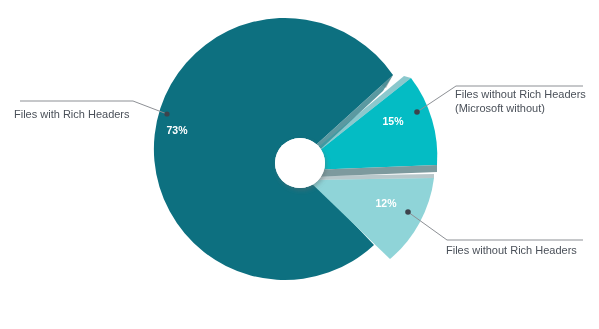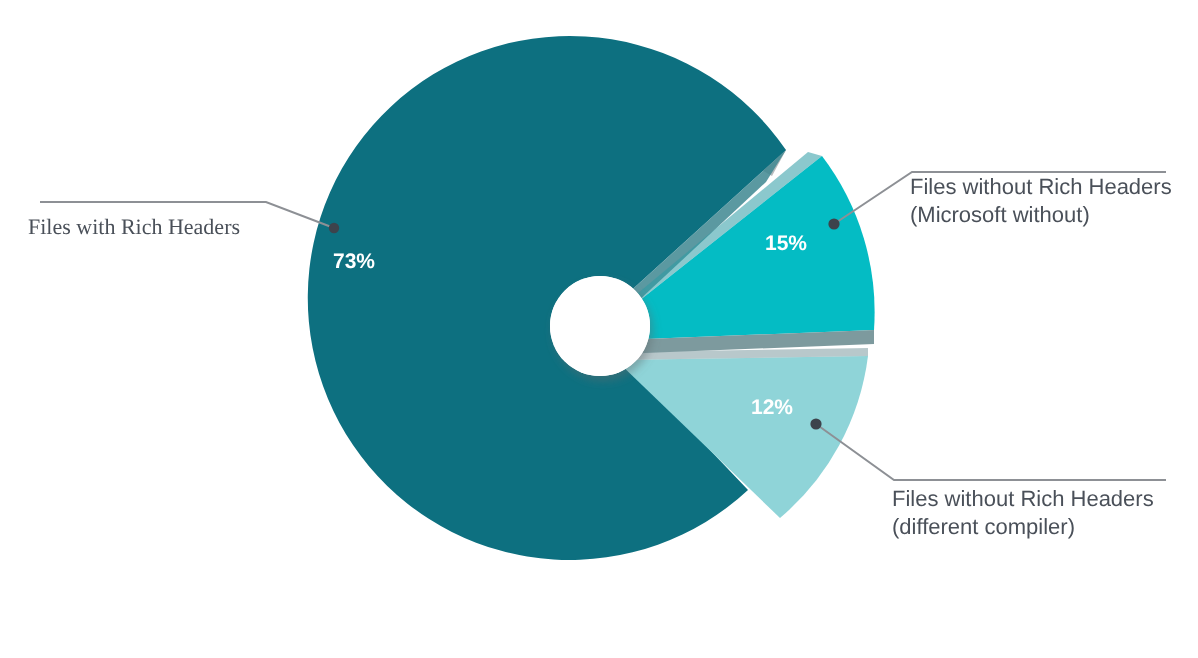--- a/index.html
+++ b/index.html
@@ -40,21 +40,21 @@
     fill: #3d434c;
   }
   .callout-text {
     position: absolute;
     font-family: "Liberation Sans", sans-serif;
     font-size: 11px;
     color: #4a5059;
     line-height: 13.5px;
     white-space: nowrap;
   }
-  #label-left   { left: 14px;  top: 108px; font-family: Liberation Serif, serif; }
+  #label-left   { left: 14px;  top: 108px; }
   #label-tr     { left: 455px; top: 88px;  }
   #label-br     { left: 446px; top: 244px; }
 </style>
 </head>
 <body>
 
 <div id="stage">
 
   <svg id="chart-svg" viewBox="0 0 599 329">
 
@@ -125,16 +125,15 @@
     <div>Files with Rich Headers</div>
   </div>
 
   <div class="callout-text" id="label-tr">
     <div>Files without Rich Headers</div>
     <div>(Microsoft without)</div>
   </div>
 
   <div class="callout-text" id="label-br">
     <div>Files without Rich Headers</div>
-    <div>(different compiler)</div>
   </div>
 
 </div>
 
 </body></html>

